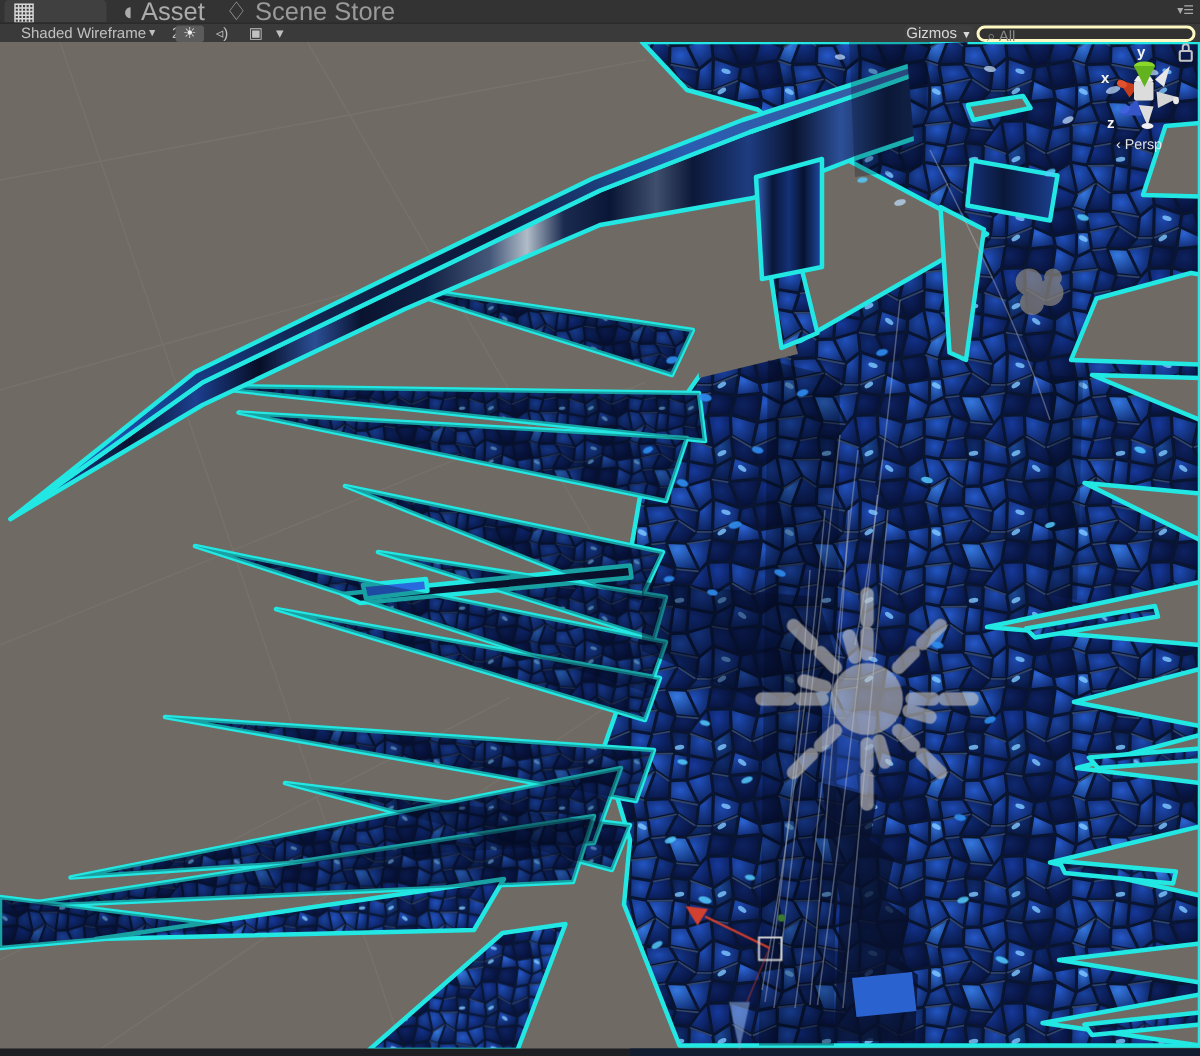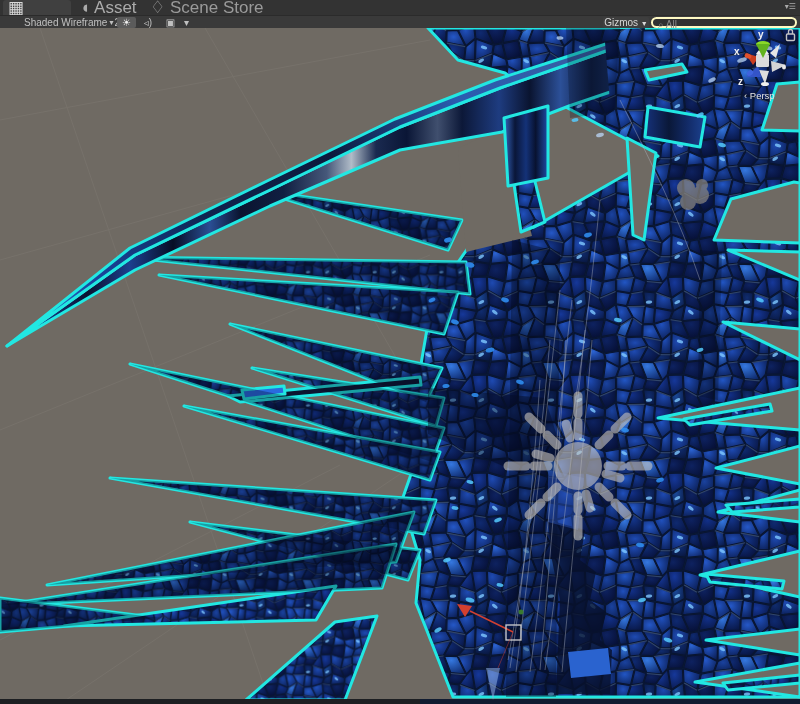--- a/index.html
+++ b/index.html
@@ -13,21 +13,21 @@
 </style>
 </head>
 <body>
 <div id="tabbar">
   <div id="tab-scene" class="tab"><span style="padding-left:5px;">▦ Scene</span></div>
   <div class="tab" style="left:80px;">◖ Asset</div>
   <div class="tab" style="left:150px;color:#9a9a9a;">♢ Scene Store</div>
   <div style="position:absolute;right:4px;top:2px;color:#aaa;font-size:8px;">▾☰</div>
 </div>
 <div id="toolbar">
-  <div class="btn" style="left:20px;width:97px;padding-left:4px;">Shaded Wireframe<span style="position:absolute;right:2px;top:0;font-size:7px;">▼</span></div>
+  <div class="btn" style="left:10px;width:97px;padding-left:4px;">Shaded Wireframe<span style="position:absolute;right:2px;top:0;font-size:7px;">▼</span></div>
   <div class="btn" style="left:112px;width:18px;text-align:center;">2D</div>
   <div class="btn" style="left:117px;width:19px;background:#5b5b5b;text-align:center;color:#f0f0f0;">☀</div>
   <div class="btn" style="left:139px;width:18px;text-align:center;">◃)</div>
   <div class="btn" style="left:160px;width:21px;text-align:center;">▣</div>
   <div class="btn" style="left:182px;width:9px;text-align:center;">▾</div>
   <div class="btn" style="left:603px;width:46px;text-align:center;background:#3e3e3e;color:#d8d8d8;">Gizmos <span style="font-size:7px;">▼</span></div>
   <div class="btn" style="left:651px;width:146px;border-radius:6px;background:#313131;border:2px solid #fef9c3;color:#8a8a8a;padding-left:5px;">⌕ All</div>
 </div>
 <div id="scene">
 <svg width="800" height="676" viewBox="0 28 800 676" xmlns="http://www.w3.org/2000/svg">

